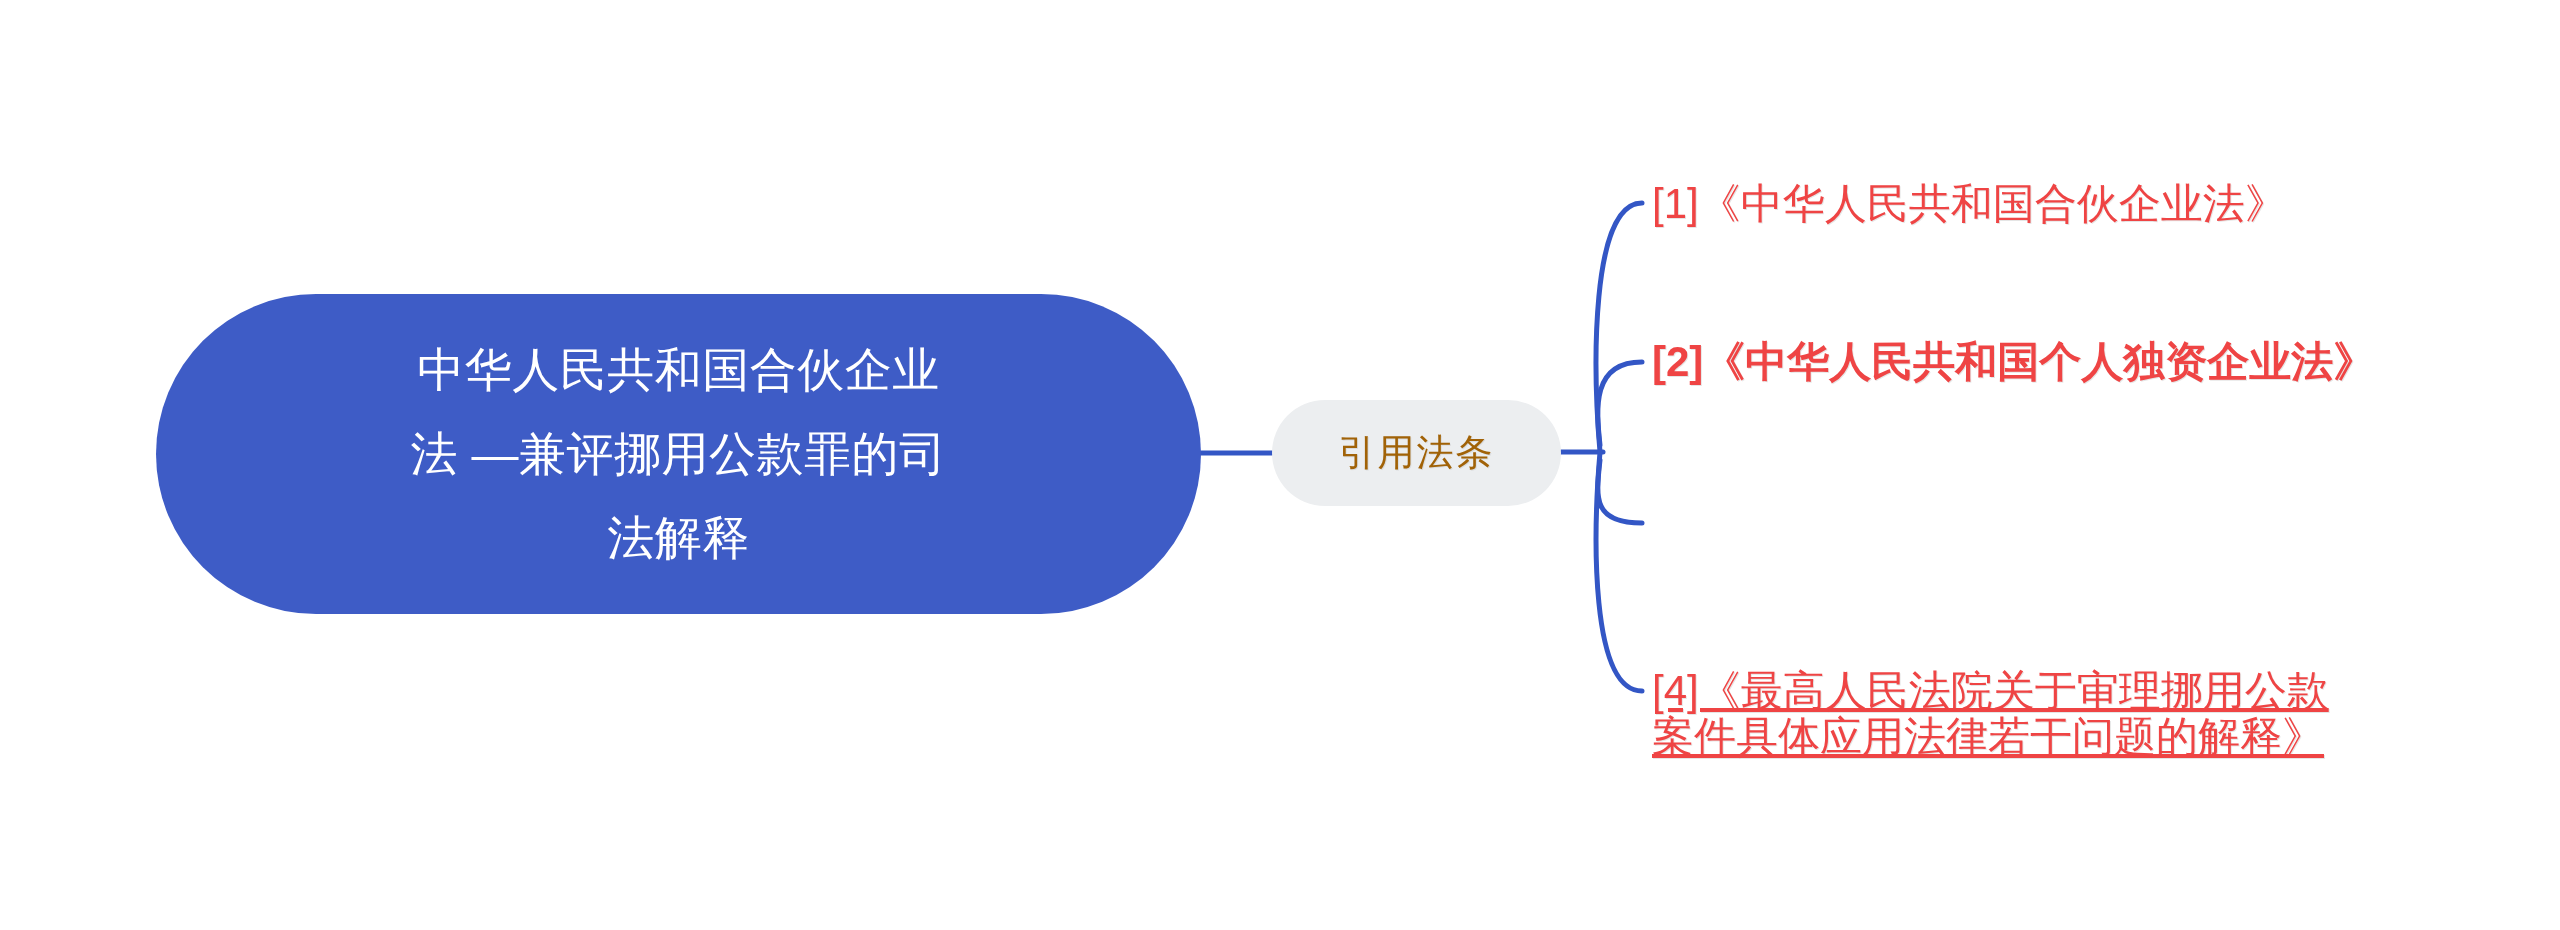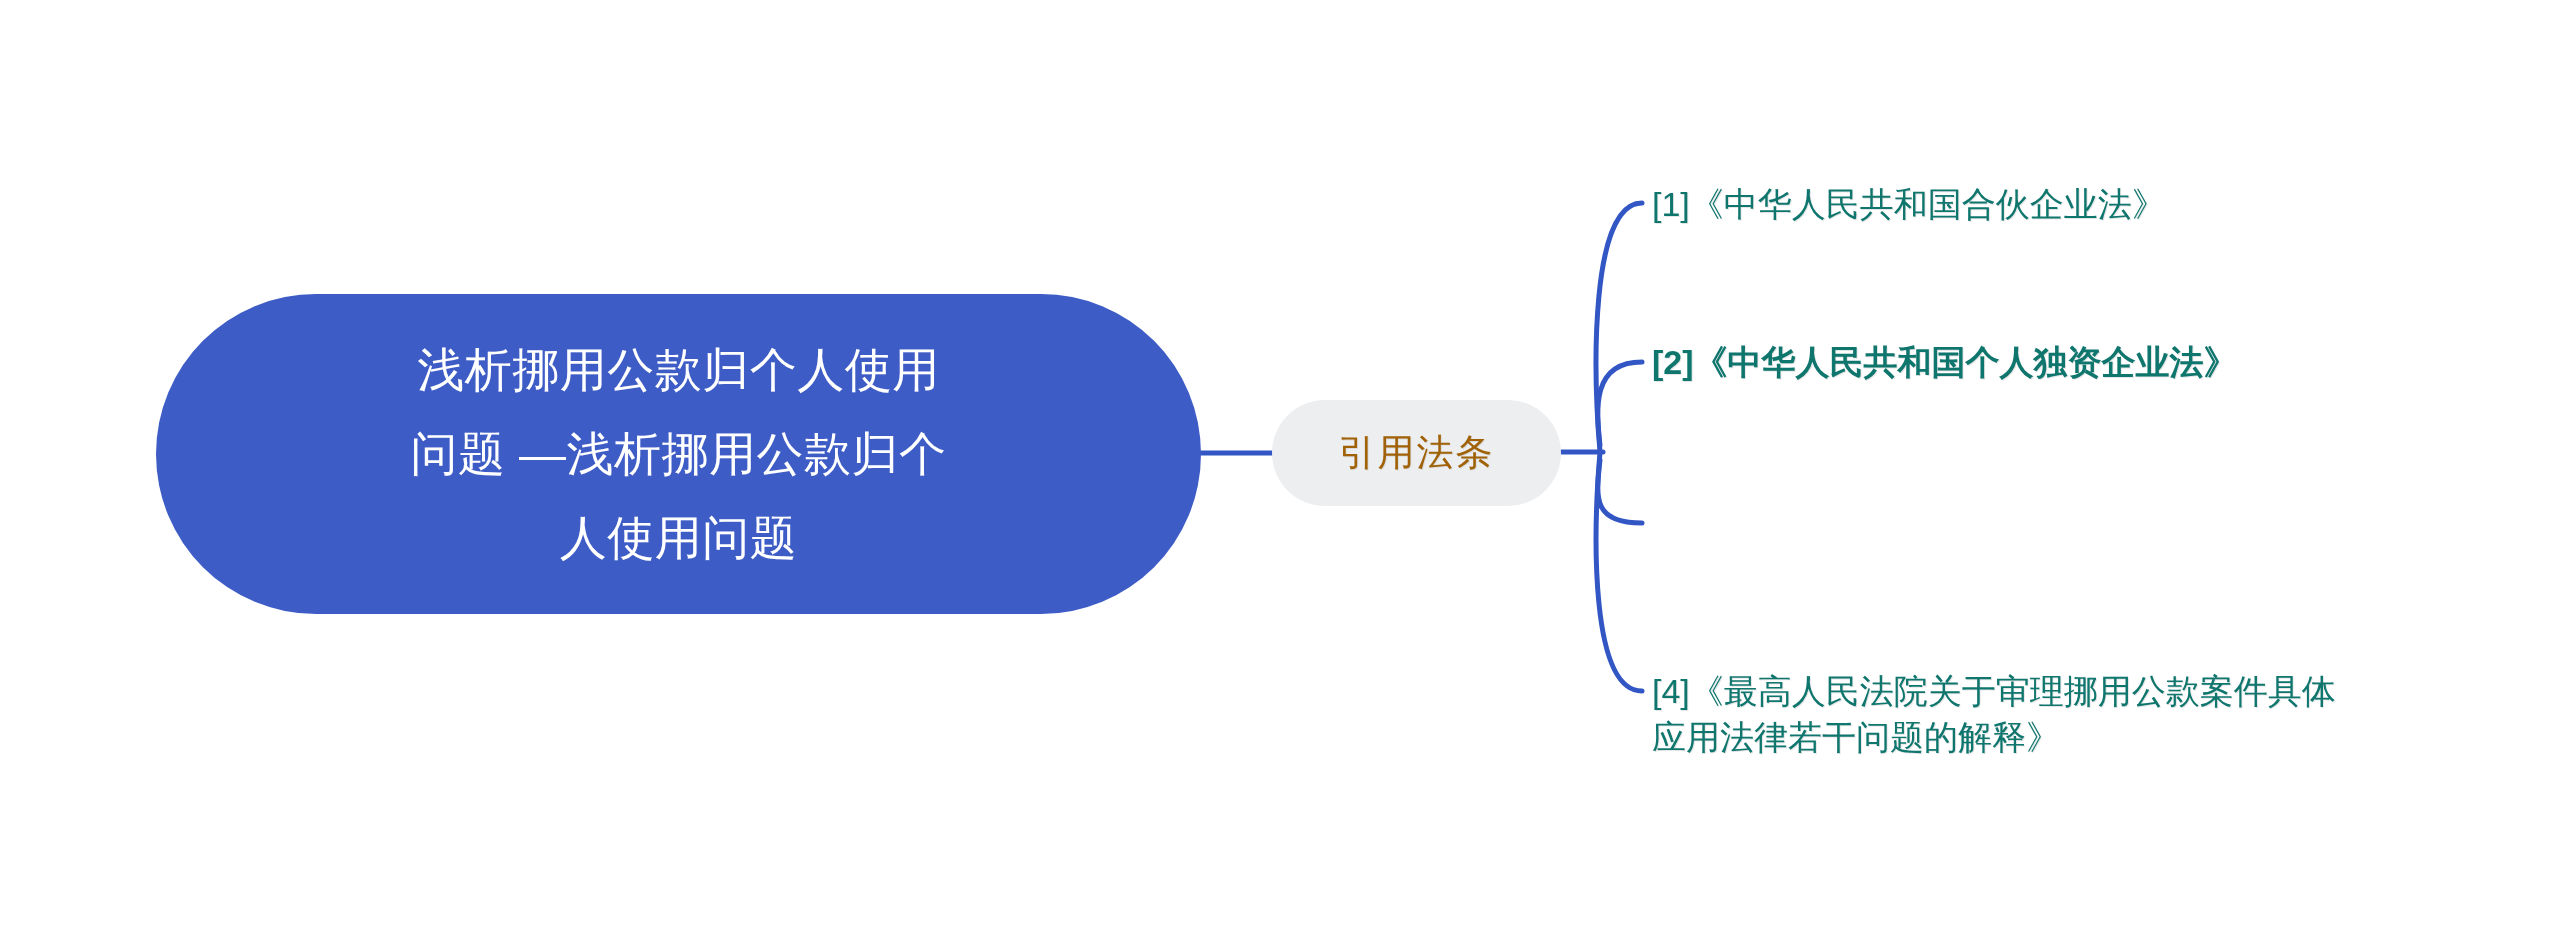--- a/index.html
+++ b/index.html
@@ -41,31 +41,32 @@
   }
   .branch-node .branch-text{
     color:#a16207;
     font-size:37px;
     letter-spacing:2px;
     text-shadow:1px 1px 0 rgba(0,0,0,0.08);
   }
   .leaf{
     position:absolute;
     left:1652px;
-    color:#0f766e;
-    font-size:34px;
+    color:#ef4444;
+    font-size:42px;
     line-height:46px;
     text-shadow:1px 1px 0 rgba(0,0,0,0.10);
     z-index:1;
     white-space:nowrap;
   }
   .leaf.wrap{
     white-space:normal;
     width:690px;
     word-break:normal;
+    text-decoration:underline;
   }
   .leaf-1{top:181px;}
   .leaf-2{top:339px;font-weight:bold;}
   .leaf-3{top:500px;}
   .leaf-4{top:668px;}
 </style>
 </head>
 <body>
 
 <div class="canvas">
@@ -79,21 +80,21 @@
     <path d="M 1600 452 C 1593 370, 1590 203, 1642 203" stroke="#3356C5" stroke-width="5" fill="none" stroke-linecap="round"></path>
 
     <path d="M 1600 445 C 1596 408, 1592 362, 1642 362" stroke="#3356C5" stroke-width="5" fill="none" stroke-linecap="round"></path>
 
     <path d="M 1600 460 C 1596 497, 1592 523, 1642 523" stroke="#3356C5" stroke-width="5" fill="none" stroke-linecap="round"></path>
 
     <path d="M 1600 452 C 1593 535, 1590 691, 1642 691" stroke="#3356C5" stroke-width="5" fill="none" stroke-linecap="round"></path>
   </svg>
 
   <div class="root-node">
-    <div class="root-text">浅析挪用公款归个人使用问题 —浅析挪用公款归个人使用问题</div>
+    <div class="root-text">中华人民共和国合伙企业法 —兼评挪用公款罪的司法解释</div>
   </div>
 
   <div class="branch-node">
     <span class="branch-text">引用法条</span>
   </div>
 
   <div class="leaf leaf-1">[1]《中华人民共和国合伙企业法》</div>
   <div class="leaf leaf-2">[2]《中华人民共和国个人独资企业法》</div>
   <div class="leaf wrap leaf-4">[4]《最高人民法院关于审理挪用公款案件具体应用法律若干问题的解释》</div>
 

